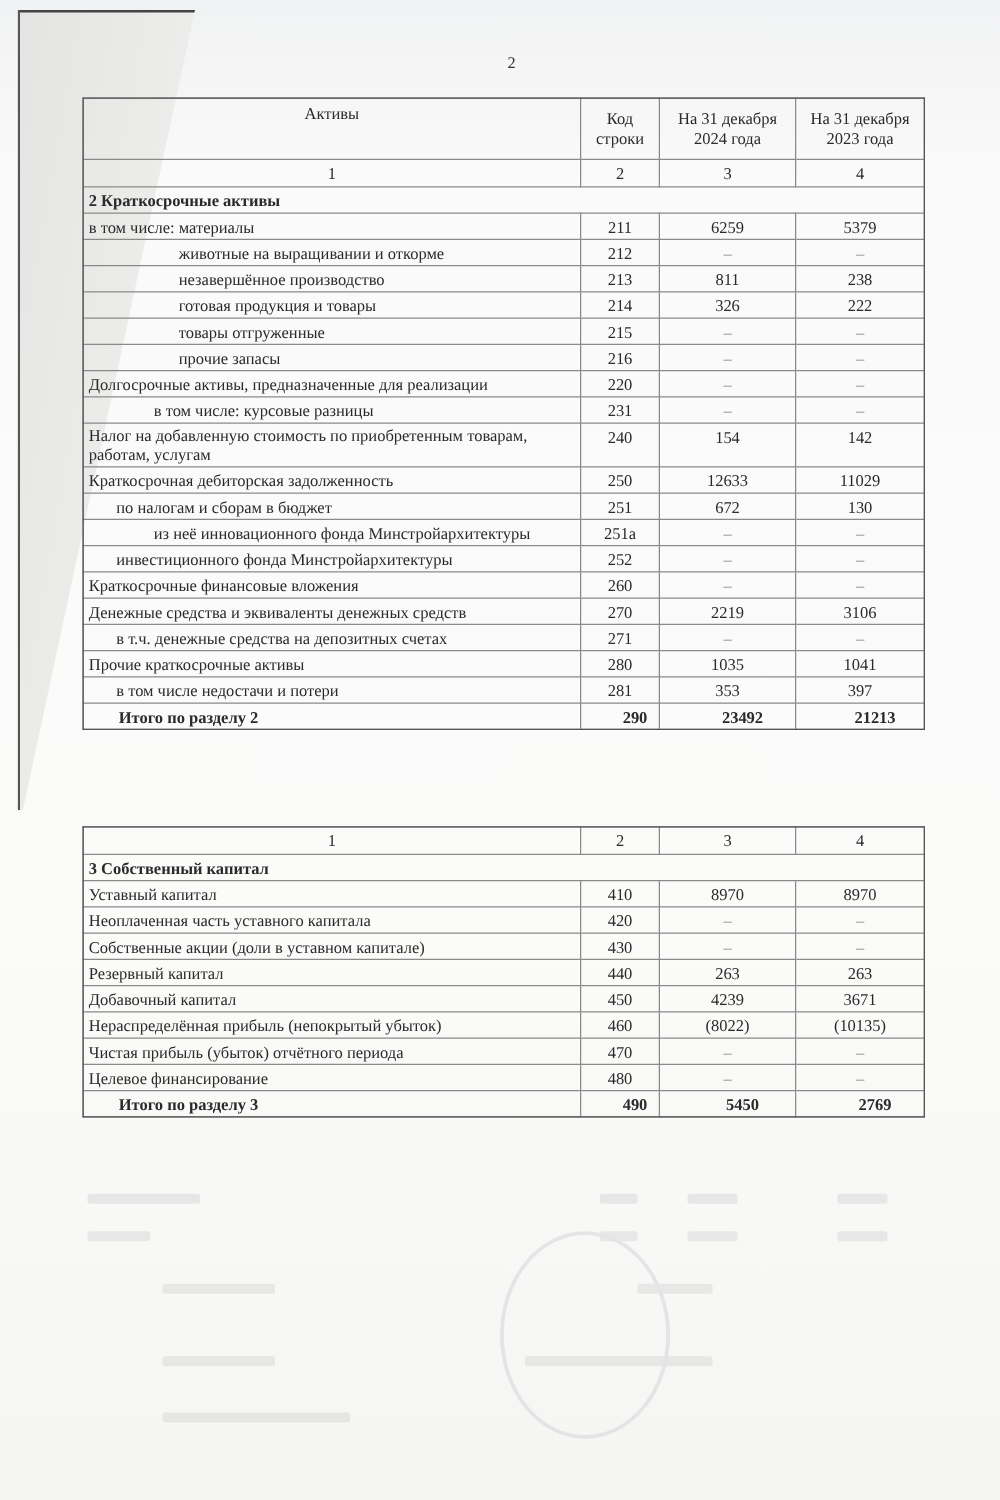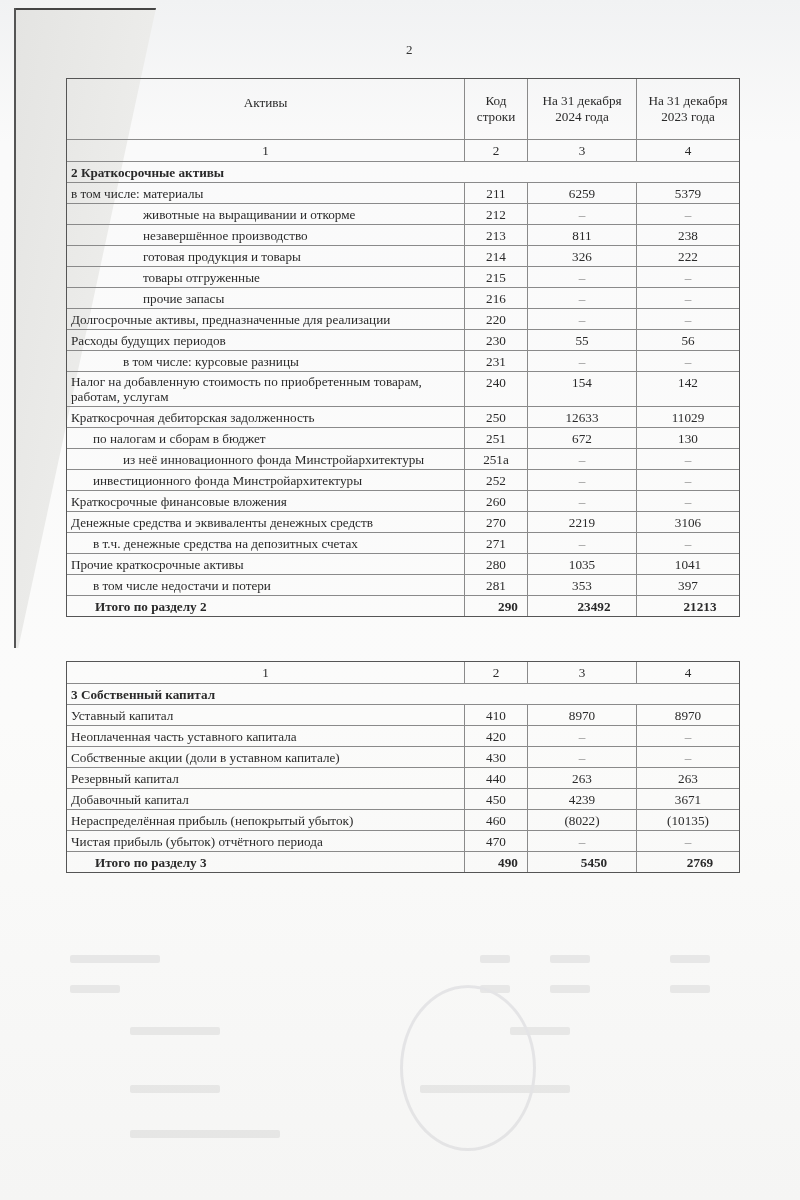--- a/index.html
+++ b/index.html
@@ -69,21 +69,21 @@
 
   <table class="bal outer" id="t1">
     <colgroup>
         <col class="c1">
         <col class="c2">
         <col class="c3">
         <col class="c4">
       </colgroup>
     <tbody>
         <tr class="hdr">
-      <td style="vertical-align:top;padding-top:16px;">Активы</td>
+      <td style="vertical-align:top;padding-top:4px;">Активы</td>
       <td>Код строки</td>
       <td>На 31 декабря 2024 года</td>
       <td>На 31 декабря 2023 года</td>
     </tr>
     <tr class="num">
       <td>1</td>
       <td>2</td>
       <td>3</td>
       <td>4</td>
     </tr>
@@ -126,26 +126,20 @@
           <td class="label ind3">прочие запасы</td>
           <td class="code">216</td>
           <td class="v dash">–</td>
           <td class="v dash">–</td>
         </tr>
         <tr>
           <td class="label ">Долгосрочные активы, предназначенные для реализации</td>
           <td class="code">220</td>
           <td class="v dash">–</td>
           <td class="v dash">–</td>
-        </tr>
-        <tr>
-          <td class="label ">Расходы будущих периодов</td>
-          <td class="code">230</td>
-          <td class="v">55</td>
-          <td class="v">56</td>
         </tr>
         <tr>
           <td class="label ind2">в том числе: курсовые разницы</td>
           <td class="code">231</td>
           <td class="v dash">–</td>
           <td class="v dash">–</td>
         </tr>
         <tr class="wrap">
           <td class="label ">Налог на добавленную стоимость по приобретенным товарам, работам, услугам</td>
           <td class="code">240</td>
@@ -266,20 +260,26 @@
         </tr>
         <tr>
           <td class="label ">Нераспределённая прибыль (непокрытый убыток)</td>
           <td class="code">460</td>
           <td class="v">(8022)</td>
           <td class="v">(10135)</td>
         </tr>
         <tr>
           <td class="label ">Чистая прибыль (убыток) отчётного периода</td>
           <td class="code">470</td>
+          <td class="v dash">–</td>
+          <td class="v dash">–</td>
+        </tr>
+        <tr>
+          <td class="label ">Целевое финансирование</td>
+          <td class="code">480</td>
           <td class="v dash">–</td>
           <td class="v dash">–</td>
         </tr>
         <tr class="total">
           <td class="label">Итого по разделу 3</td>
           <td class="code">490</td>
           <td class="v">5450</td>
           <td class="v">2769</td>
         </tr>
       </tbody>

